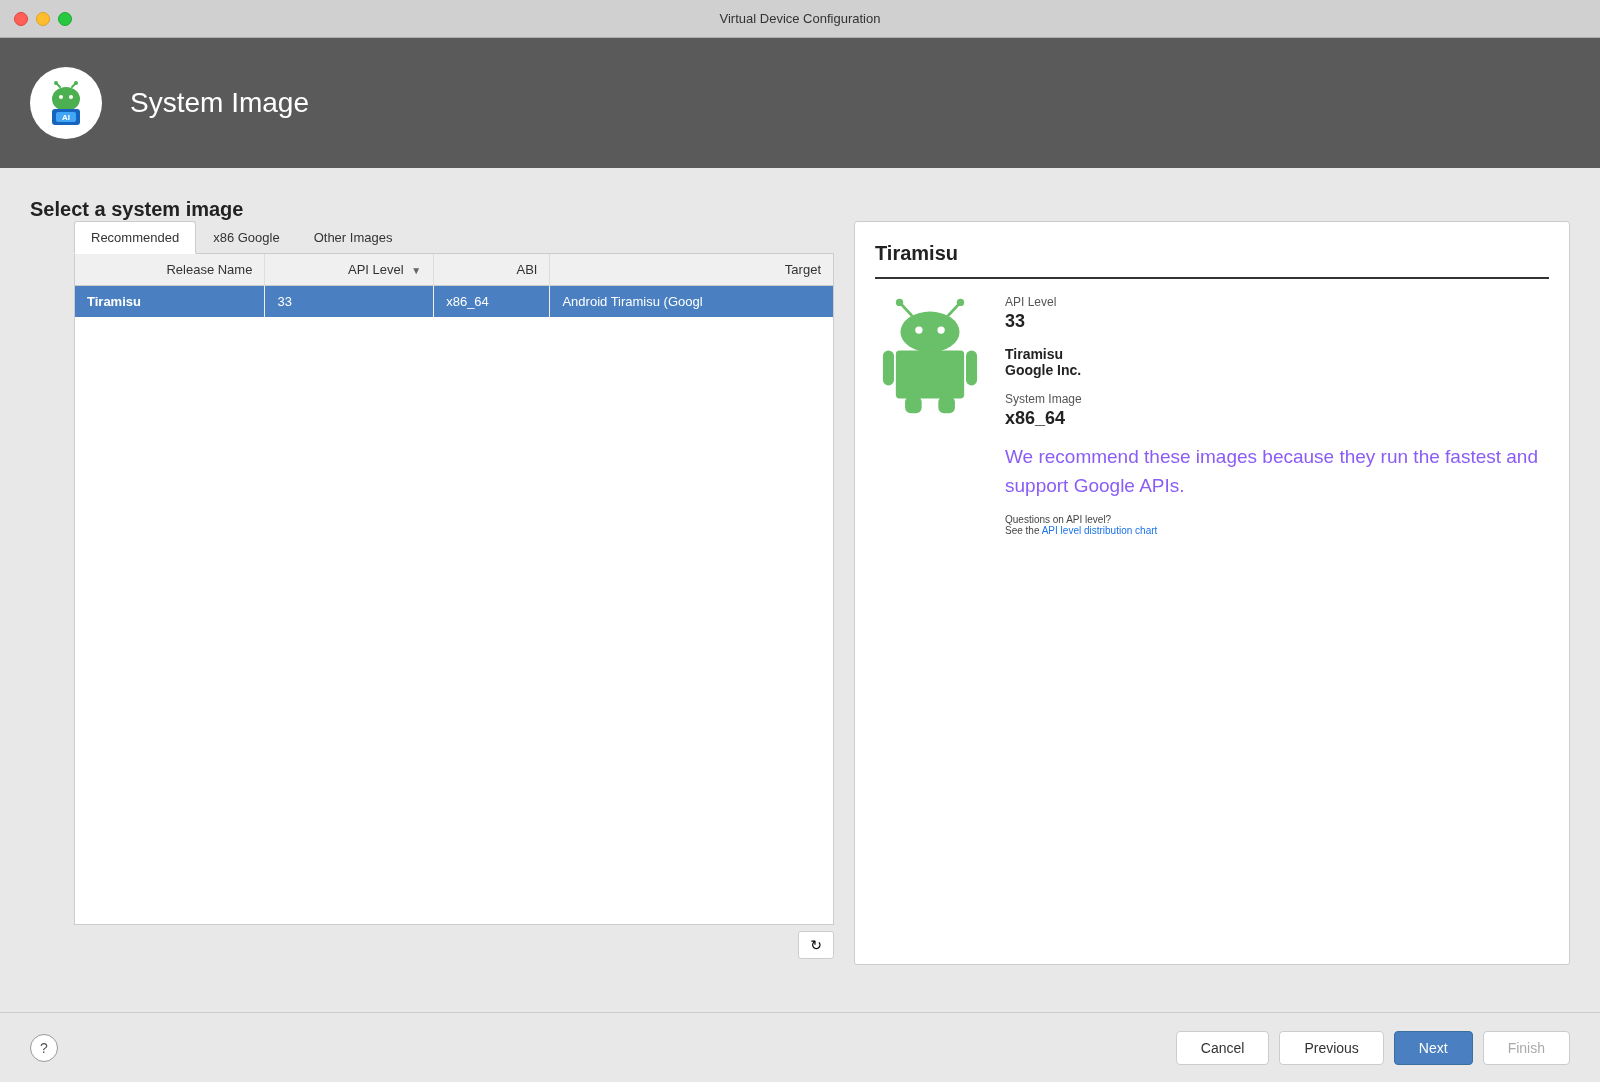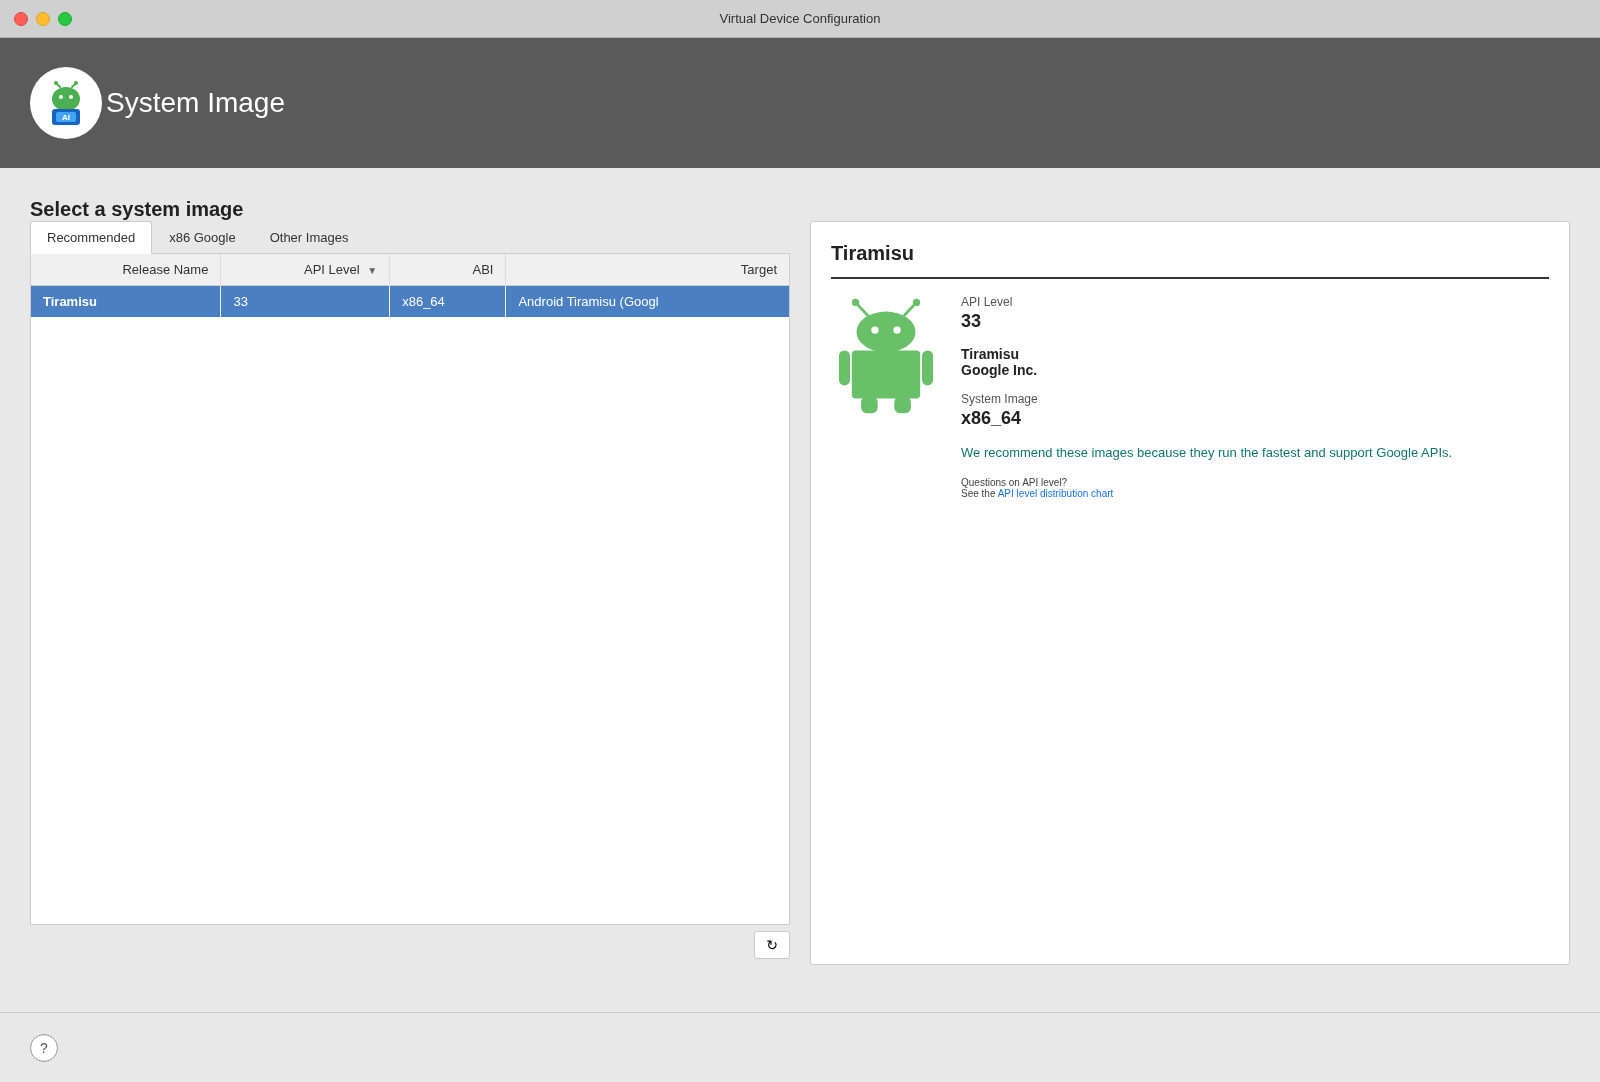--- a/index.html
+++ b/index.html
@@ -44,21 +44,21 @@
       font-weight: 500;
     }
 
     
     .header {
       background: #5a5a5a;
       height: 130px;
       display: flex;
       align-items: center;
       padding: 0 30px;
-      gap: 4px;
+      gap: 28px;
     }
     .header-icon {
       width: 72px;
       height: 72px;
       background: white;
       border-radius: 50%;
       display: flex;
       align-items: center;
       justify-content: center;
       flex-shrink: 0;
@@ -78,20 +78,21 @@
     .section-title {
       font-size: 20px;
       font-weight: 600;
       color: #222;
     }
 
     .content-area {
       display: flex;
       gap: 20px;
       height: calc(100% - 50px);
+      margin-left: 44px;
     }
 
     
     .left-panel {
       flex: 0 0 760px;
       display: flex;
       flex-direction: column;
     }
 
     
@@ -210,22 +211,22 @@
     .detail-value {
       font-size: 18px;
       font-weight: 700;
       color: #222;
       margin-bottom: 14px;
     }
     .detail-value.small {
       font-size: 14px;
     }
     .recommend-text {
-      font-size: 13px;
-      color: #0f766e;
+      font-size: 19px;
+      color: #8b5cf6;
       line-height: 1.5;
       margin-top: 10px;
     }
     .api-question {
       font-size: 10px;
       color: #444;
       margin-top: 14px;
     }
     .api-link {
       color: #1a73e8;
@@ -425,13 +426,19 @@
         </div>
       </div>
     </div>
   </div>
 </div>
 
 <div class="footer">
   <div class="footer-left">
     <button class="help-btn">?</button>
   </div>
+  <div class="footer-right">
+    <button class="btn">Cancel</button>
+    <button class="btn">Previous</button>
+    <button class="btn btn-primary">Next</button>
+    <button class="btn btn-disabled">Finish</button>
+  </div>
 </div>
 
 </body></html>

